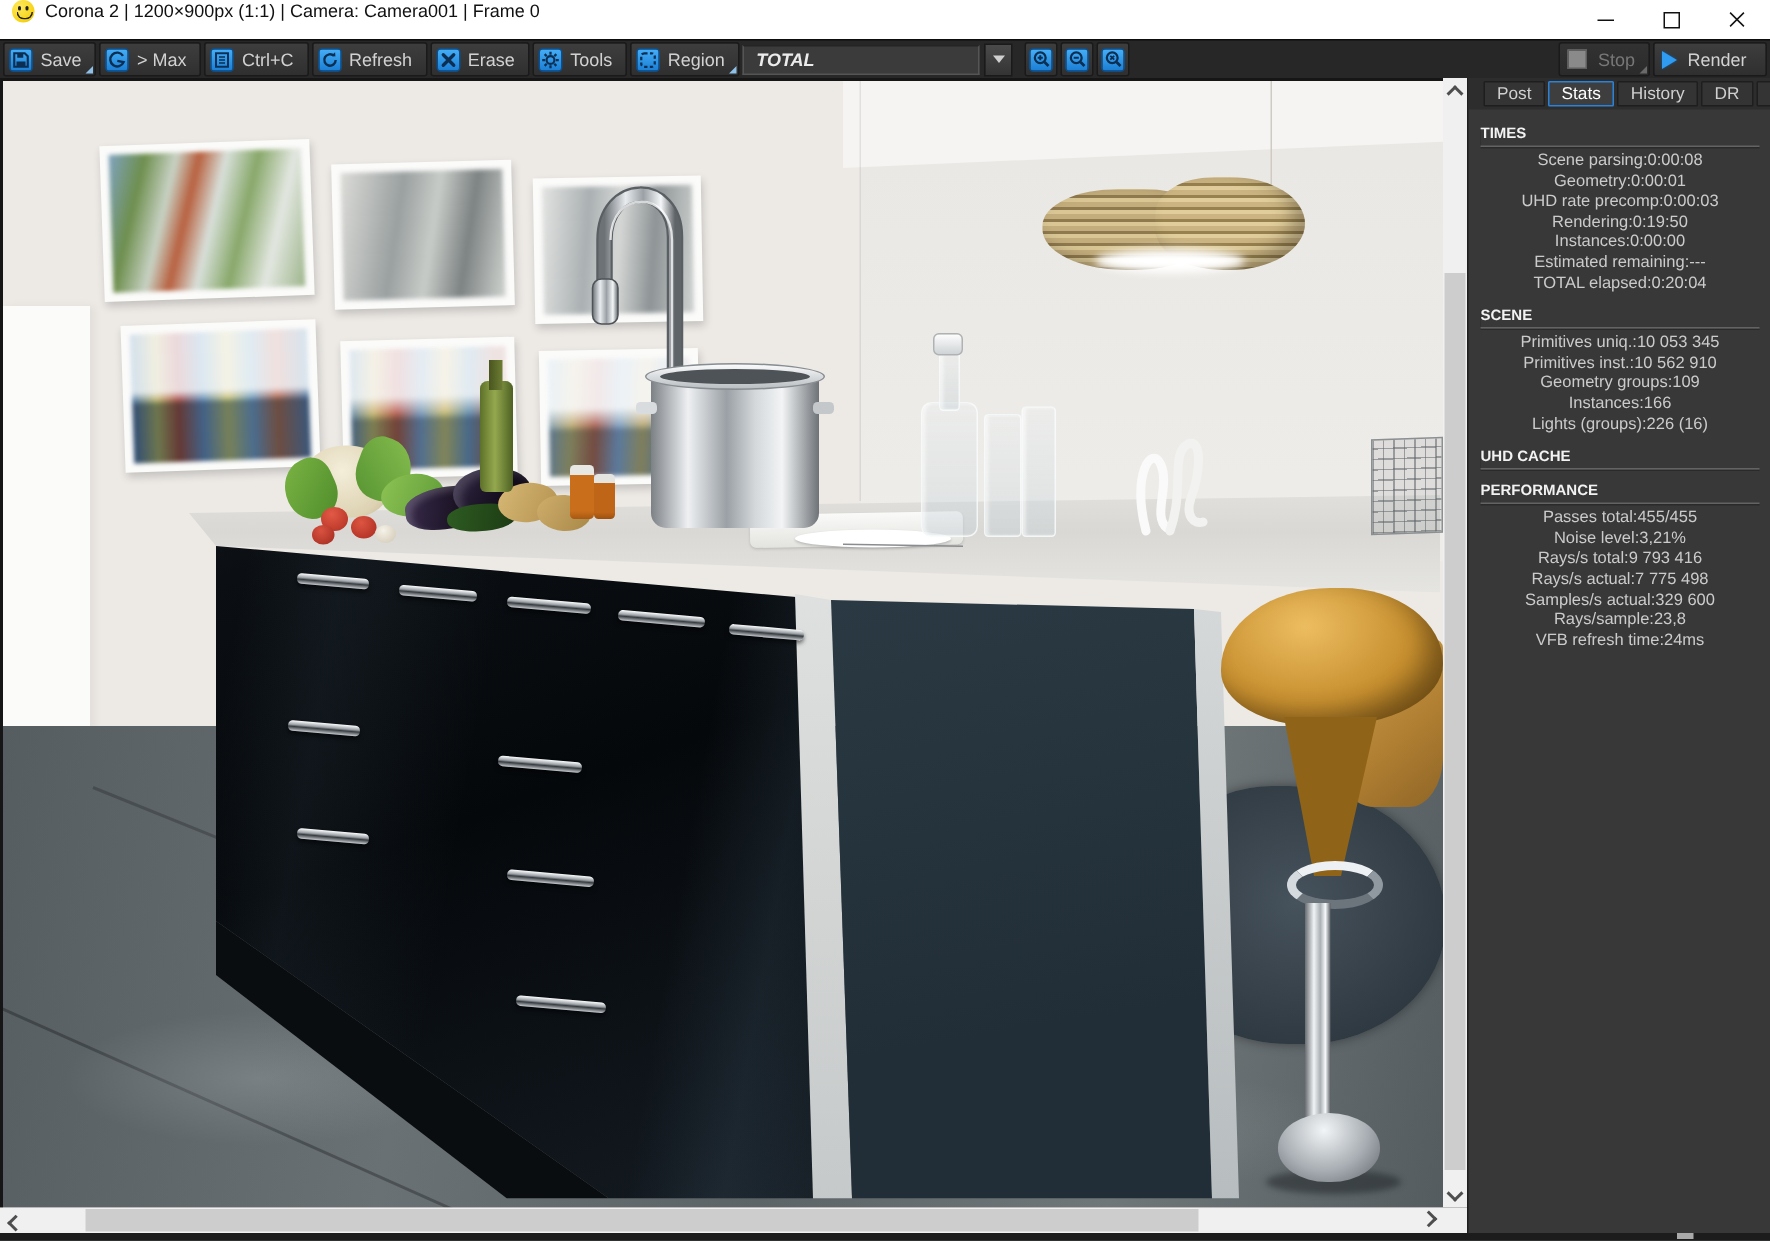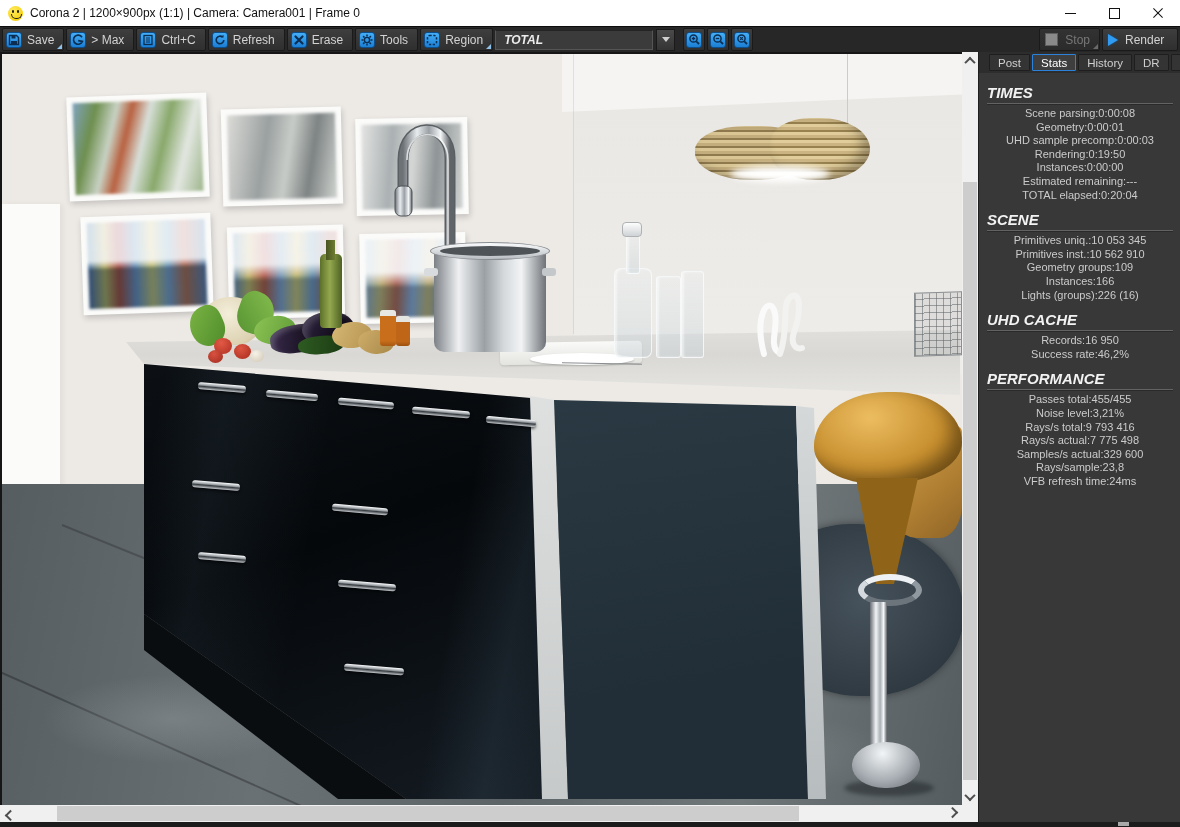--- a/index.html
+++ b/index.html
@@ -1,20 +1,20 @@
 <!DOCTYPE html>
 <html><head>
 <meta charset="utf-8">
 <style>
   html,body{margin:0;padding:0;background:#444;}
   .win{position:relative;width:1180px;height:827px;overflow:hidden;
        font-family:"Liberation Sans",sans-serif;background:#373737;user-select:none;}
   .ab{position:absolute;}
   
-  .titlebar{left:0;top:0;width:1180px;height:26px;background:#ffffff;display:flex;align-items:center;}
+  .titlebar{left:0;top:0;width:1180px;height:26px;background:#ffffff;display:flex;align-items:flex-start;}
   .appicon{width:15px;height:15px;margin:0 7px 0 8px;border-radius:50%;
     background:radial-gradient(circle at 35% 30%,#ffe95e,#f7d313 70%,#d8b400);position:relative;flex:0 0 auto;}
   .appicon i{position:absolute;width:2px;height:3px;background:#222;top:4px;border-radius:1px;}
   .appicon i.l{left:4px}.appicon i.r{right:4px}
   .appicon u{position:absolute;left:3px;top:8px;width:9px;height:4px;border:1.5px solid #222;border-top:none;border-radius:0 0 8px 8px;}
   .title{font-size:12px;color:#111;}
   .wctrls{margin-left:auto;display:flex;height:26px;}
   .wbtn{width:44px;height:26px;display:flex;align-items:center;justify-content:center;position:relative;}
   .minbar{width:11px;height:1px;background:#111;}
   .maxbox{width:9px;height:9px;border:1px solid #111;}
@@ -58,22 +58,22 @@
   .hthumb{position:absolute;top:1px;height:15px;background:#cdcdcd;}
   .bottomstrip{left:0;top:822px;width:1180px;height:5px;background:#1c1c1c;}
   .notch{left:1118px;top:822px;width:11px;height:4px;background:#a9a9a9;}
   
   .panel{left:978px;top:52px;width:202px;height:770px;background:#383838;border-left:1px solid #1f1f1f;box-sizing:border-box;}
   .tabbar{display:flex;gap:2px;padding:2px 0 0 10px;background:#2d2d2d;height:19px;}
   .tab{height:17px;padding:0 8px;background:#343434;border:1px solid #1e1e1e;border-radius:1px;
     color:#cfcfcf;font-size:11.5px;display:flex;align-items:center;box-sizing:border-box;}
   .tab.active{background:#3e3e3e;border-color:#2a82da;color:#fff;}
   .statsbody{padding:2px 7px 0 8px;}
-  .shead{font-size:15px;font-weight:bold;color:#f2f2f2;margin-top:9px;padding-bottom:2px;
-    border-bottom:1px solid #636363;box-shadow:0 1px 0 #2a2a2a;margin-bottom:3px;font-style:italic;}
+  .shead{font-size:10px;font-weight:bold;color:#f2f2f2;margin-top:9px;padding-bottom:2px;
+    border-bottom:1px solid #636363;box-shadow:0 1px 0 #2a2a2a;margin-bottom:3px;}
   .srow{display:flex;justify-content:center;font-size:11px;color:#cbcbcb;line-height:13.6px;}
   
   .layer{position:absolute;left:0;top:0;width:960px;height:751px;}
   .frame{position:absolute;background:#fbfbfa;padding:6px;box-shadow:1px 3px 6px rgba(0,0,0,.18);}
   .frame .img{width:100%;height:100%;filter:blur(1.4px);}
   .f1 .img{background:linear-gradient(105deg,#7fa3c0,#6e8f4e 16%,#c8d2c4 30%,#b8603f 40%,#d8e0da 52%,#88a86a 66%,#e3e7e1 82%,#9db58b);}
   .f2 .img{background:linear-gradient(100deg,#dcdcd8,#9aa0a0 35%,#c8ccc8 55%,#7d8383 75%,#d0d4d0);}
   .f3 .img{background:linear-gradient(95deg,#e3e4e2,#aab0b2 30%,#d6d8d6 50%,#8e9496 72%,#cfd3d1);}
   .f4 .img{background:linear-gradient(90deg,#5878a0,#c8b868 14%,#b85848 26%,#7898b8 40%,#d8c878 54%,#88a8c0 68%,#c87858 82%,#6888a8),linear-gradient(#dde2e6 0 45%,#46525e 55%);background-blend-mode:overlay;}
   .f5 .img{background:linear-gradient(92deg,#6a88a8,#d0b868 15%,#c06048 30%,#88a0b8 45%,#d8c070 60%,#7898b0 75%,#b87050 90%),linear-gradient(#e2e6ea 0 40%,#4c5864 60%);background-blend-mode:overlay;}
@@ -385,21 +385,21 @@
         <div>
             <div class="srow">
               <span>Scene parsing:</span>
               <span>0:00:08</span>
             </div>
             <div class="srow">
               <span>Geometry:</span>
               <span>0:00:01</span>
             </div>
             <div class="srow">
-              <span>UHD sample precomp:</span>
+              <span>UHD rate precomp:</span>
               <span>0:00:03</span>
             </div>
             <div class="srow">
               <span>Rendering:</span>
               <span>0:19:50</span>
             </div>
             <div class="srow">
               <span>Instances:</span>
               <span>0:00:00</span>
             </div>
@@ -433,30 +433,20 @@
               <span>166</span>
             </div>
             <div class="srow">
               <span>Lights (groups):</span>
               <span>226 (16)</span>
             </div>
           </div>
       </div>
       <div>
         <div class="shead">UHD CACHE</div>
-        <div>
-            <div class="srow">
-              <span>Records:</span>
-              <span>16 950</span>
-            </div>
-            <div class="srow">
-              <span>Success rate:</span>
-              <span>46,2%</span>
-            </div>
-          </div>
       </div>
       <div>
         <div class="shead">PERFORMANCE</div>
         <div>
             <div class="srow">
               <span>Passes total:</span>
               <span>455/455</span>
             </div>
             <div class="srow">
               <span>Noise level:</span>

